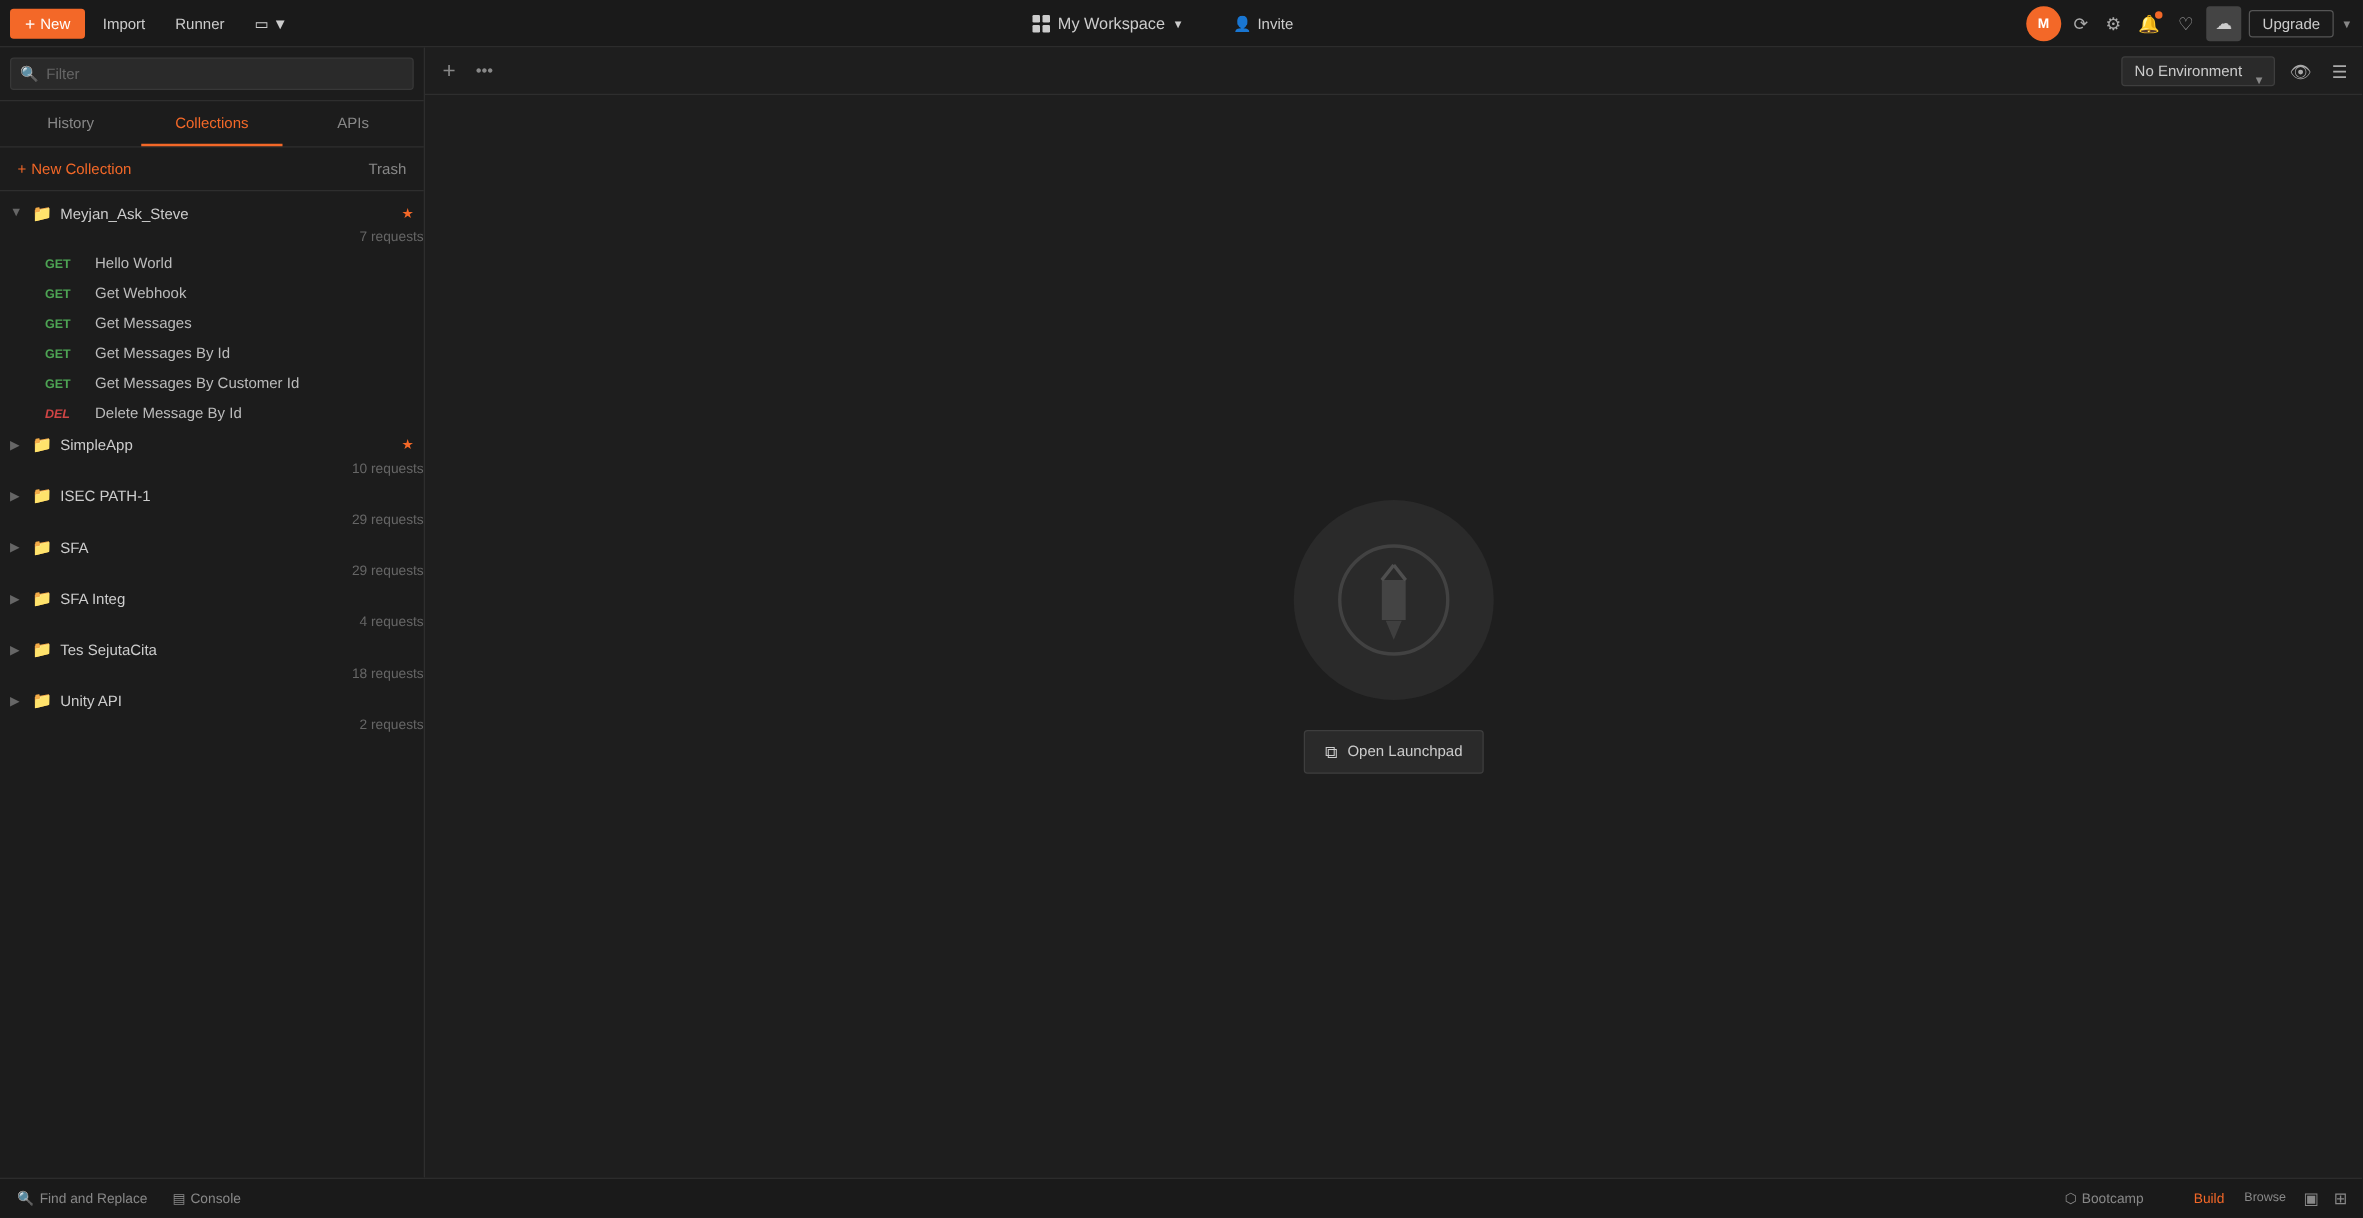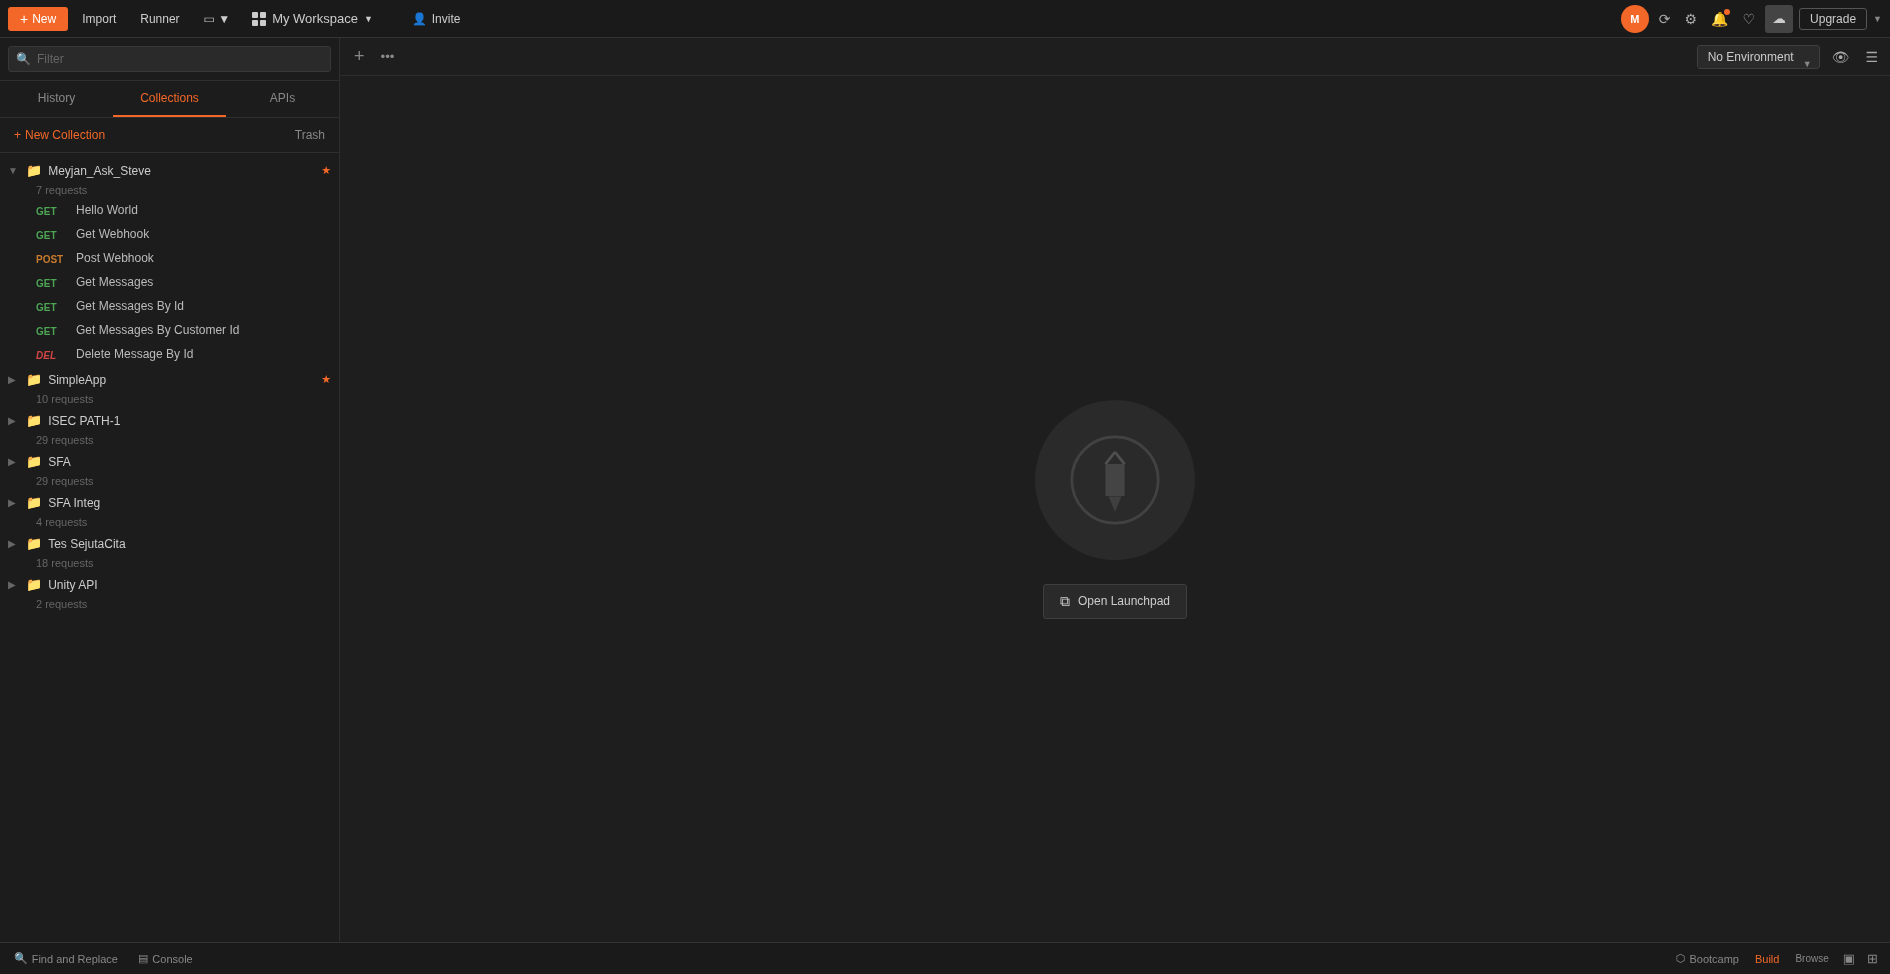--- a/index.html
+++ b/index.html
@@ -43,20 +43,21 @@
       border: none;
       padding: 4px 10px;
       cursor: pointer;
       font-size: 12px;
       border-radius: 3px;
     }
     .topbar-center {
       flex: 1;
       display: flex;
       align-items: center;
+      justify-content: center;
       gap: 24px;
     }
     .workspace-btn {
       display: flex;
       align-items: center;
       gap: 6px;
       background: transparent;
       border: none;
       color: #cccccc;
       cursor: pointer;
@@ -279,20 +280,21 @@
     }
     .star-icon {
       color: #f36828;
       font-size: 11px;
     }
     .collection-requests {
       color: #666;
       font-size: 11px;
       margin-left: 36px;
       padding-bottom: 2px;
+      text-align: right;
     }
 
     .request-item {
       display: flex;
       align-items: flex-end;
       padding: 5px 8px 5px 36px;
       gap: 8px;
       cursor: pointer;
     }
     .method-badge {
@@ -441,20 +443,21 @@
       align-items: center;
       gap: 4px;
     }
     .build-btn {
       color: #f36828;
       background: transparent;
       border: none;
       cursor: pointer;
       font-size: 11px;
       padding: 2px 6px;
+      margin-left: 24px;
     }
     .browse-btn {
       color: #888;
       background: transparent;
       border: none;
       cursor: pointer;
       font-size: 10px;
       padding: 2px 6px;
     }
     .bottom-icon-btn {
@@ -543,24 +546,20 @@
         </div>
         <div class="collection-requests">7 requests</div>
 
         <div class="request-item">
           <span class="method-badge method-get">GET</span>
           <span class="request-name">Hello World</span>
         </div>
         <div class="request-item">
           <span class="method-badge method-get">GET</span>
           <span class="request-name">Get Webhook</span>
-        </div>
-        <div class="request-item">
-          <span class="method-badge method-post">POST</span>
-          <span class="request-name">Post Webhook</span>
         </div>
         <div class="request-item">
           <span class="method-badge method-get">GET</span>
           <span class="request-name">Get Messages</span>
         </div>
         <div class="request-item">
           <span class="method-badge method-get">GET</span>
           <span class="request-name">Get Messages By Id</span>
         </div>
         <div class="request-item">

